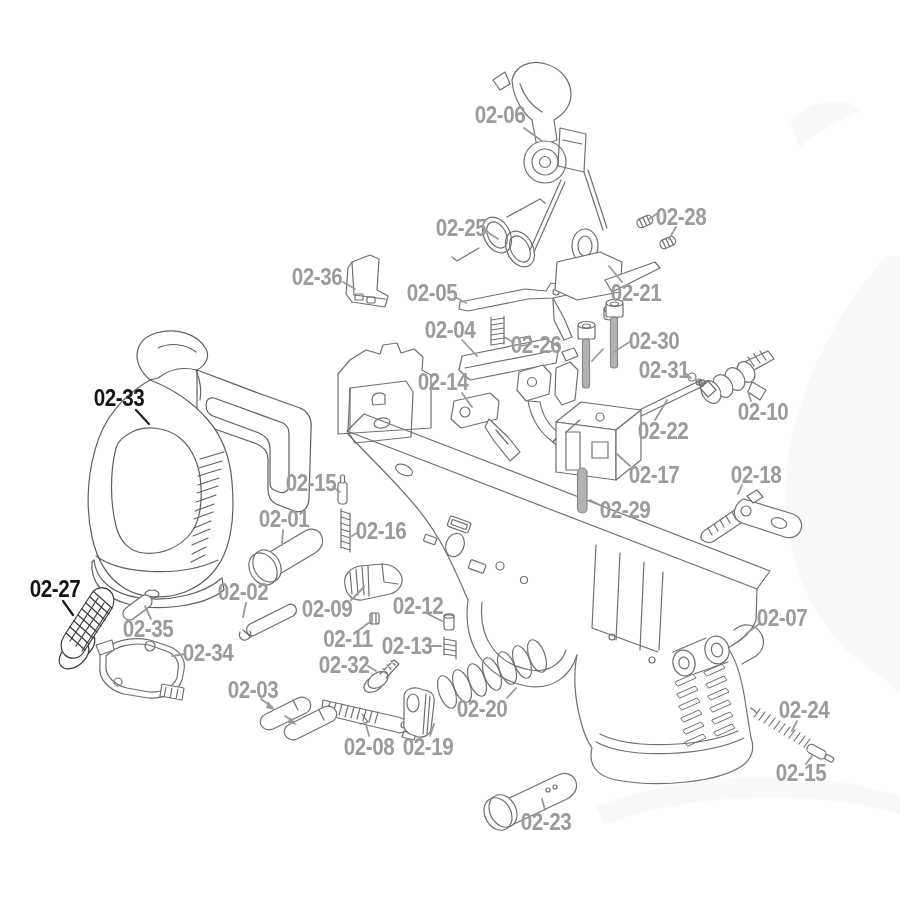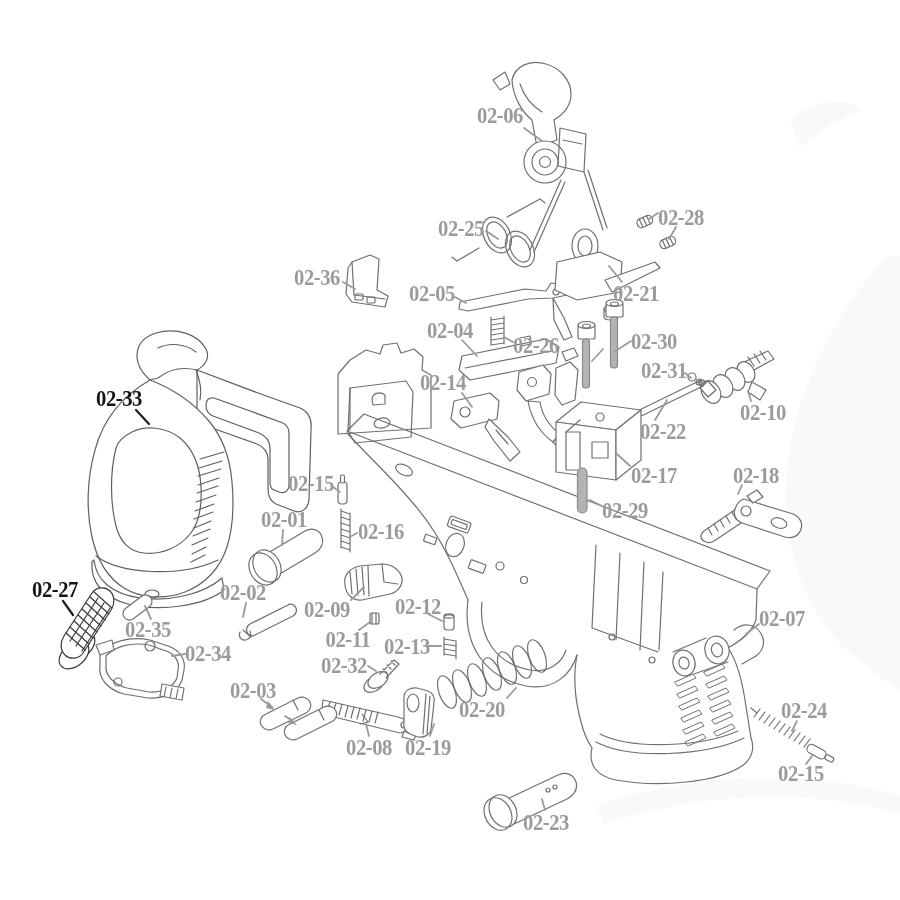--- a/index.html
+++ b/index.html
@@ -1,17 +1,17 @@
 <!DOCTYPE html>
 <html><head>
 <meta charset="utf-8">
 <style>
   html,body{margin:0;padding:0;background:#fff;}
   .stage{position:relative;width:900px;height:900px;background:#ffffff;overflow:hidden;
-         font-family:Liberation Serif, serif;}
+         font-family:Liberation Sans, sans-serif;}
   .stage svg{position:absolute;left:0;top:0;}
   .lbl{position:absolute;transform:translate(-50%,-50%) scaleX(.86);
        font-size:24px;font-weight:600;color:#9b9b9b;letter-spacing:-.5px;
        white-space:nowrap;user-select:none;}
   .lbl.dark{color:#151515;font-weight:700;}
 </style>
 </head>
 <body>
 
 <div class="stage">

